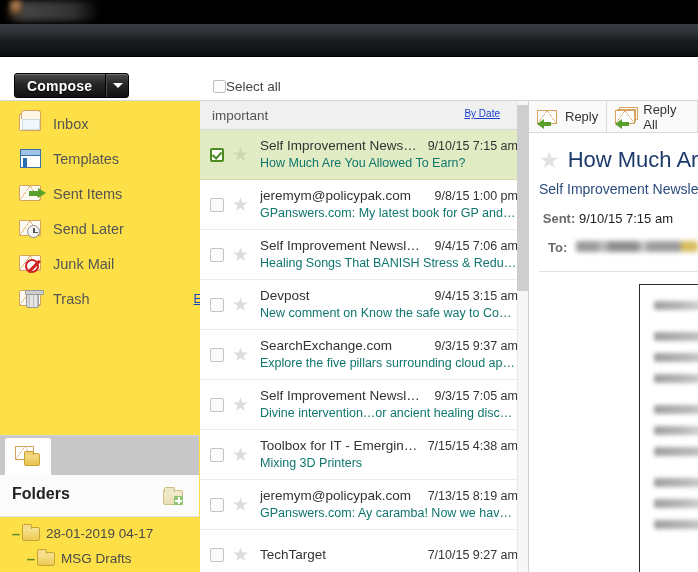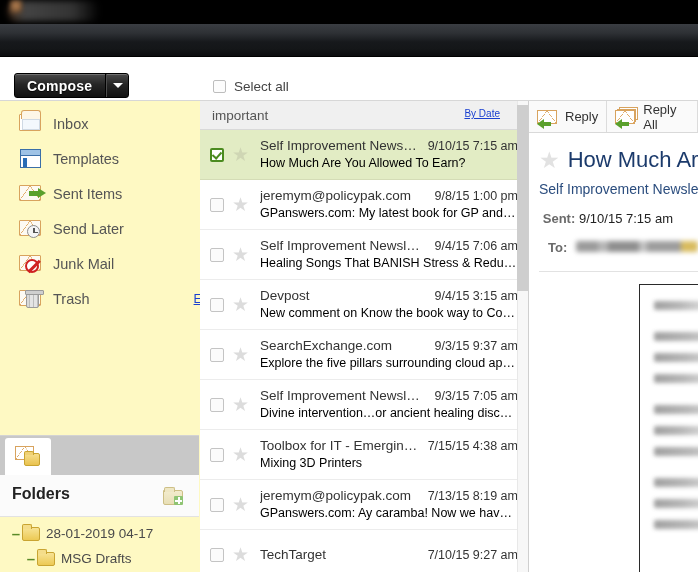--- a/index.html
+++ b/index.html
@@ -64,34 +64,34 @@
     width: 22px;
     border-left: 1px solid #4d4d4d;
   }
   .caret-tri {
     width: 0; height: 0;
     border-left: 5px solid transparent; border-right: 5px solid transparent;
     border-top: 5px solid #fff;
   }
   .selectall {
     position: absolute; left: 213px; top: 79px;
-    display: flex; align-items: center; gap: 8px;
+    display: flex; align-items: center; 
     font-size: 13.5px; color: #444; justify-content: center;
   }
   .cb {
     width: 13px; height: 13px;
     border: 1px solid #bdbdbd; background: #fcfcfc;
     border-radius: 2px;
     display: inline-block;
   }
 
   
   .sidebar {
     position: absolute; left: 0; top: 101px; width: 240px; height: 471px;
-    background: #fef9c3;
+    background: #fde047;
     border-right: 1px solid #d5d5d5;
   }
   .nav { padding-top: 5px; }
   .nav-item {
     position: relative;
     height: 35px;
     display: flex; align-items: center;
     padding-left: 17px;
     cursor: pointer;
   }
@@ -280,21 +280,21 @@
   .row-from {
     font-size: 13.5px; color: #333;
     white-space: nowrap; overflow: hidden; text-overflow: ellipsis;
     max-width: 195px;
   }
   .row-date {
     margin-left: auto; padding-left: 8px;
     font-size: 12.5px; color: #333; white-space: nowrap;
   }
   .row-sub {
-    margin-top: 5px; font-size: 12.5px; color: #000000;
+    margin-top: 5px; font-size: 12.5px; color: #0f766e;
     white-space: nowrap; overflow: hidden; text-overflow: ellipsis;
   }
 
   
   .sb-track {
     position: absolute; right: 0; top: 0; width: 11px; height: 471px;
     background: #f7f7f7; border-left: 1px solid #e8e8e8;
   }
   .sb-thumb {
     position: absolute; right: 0; top: 4px; width: 11px; height: 186px;
@@ -525,21 +525,21 @@
       </div>
 
       <div class="row">
         <span class="row-cb"></span>
         <span class="row-star">★</span>
         <span class="row-main">
           <span class="row-top">
             <span class="row-from">Devpost</span>
             <span class="row-date">9/4/15 3:15 am</span>
           </span>
-          <span class="row-sub">New comment on Know the book way to Co…</span>
+          <span class="row-sub">New comment on Know the safe way to Co…</span>
         </span>
       </div>
 
       <div class="row">
         <span class="row-cb"></span>
         <span class="row-star">★</span>
         <span class="row-main">
           <span class="row-top">
             <span class="row-from">SearchExchange.com</span>
             <span class="row-date">9/3/15 9:37 am</span>

